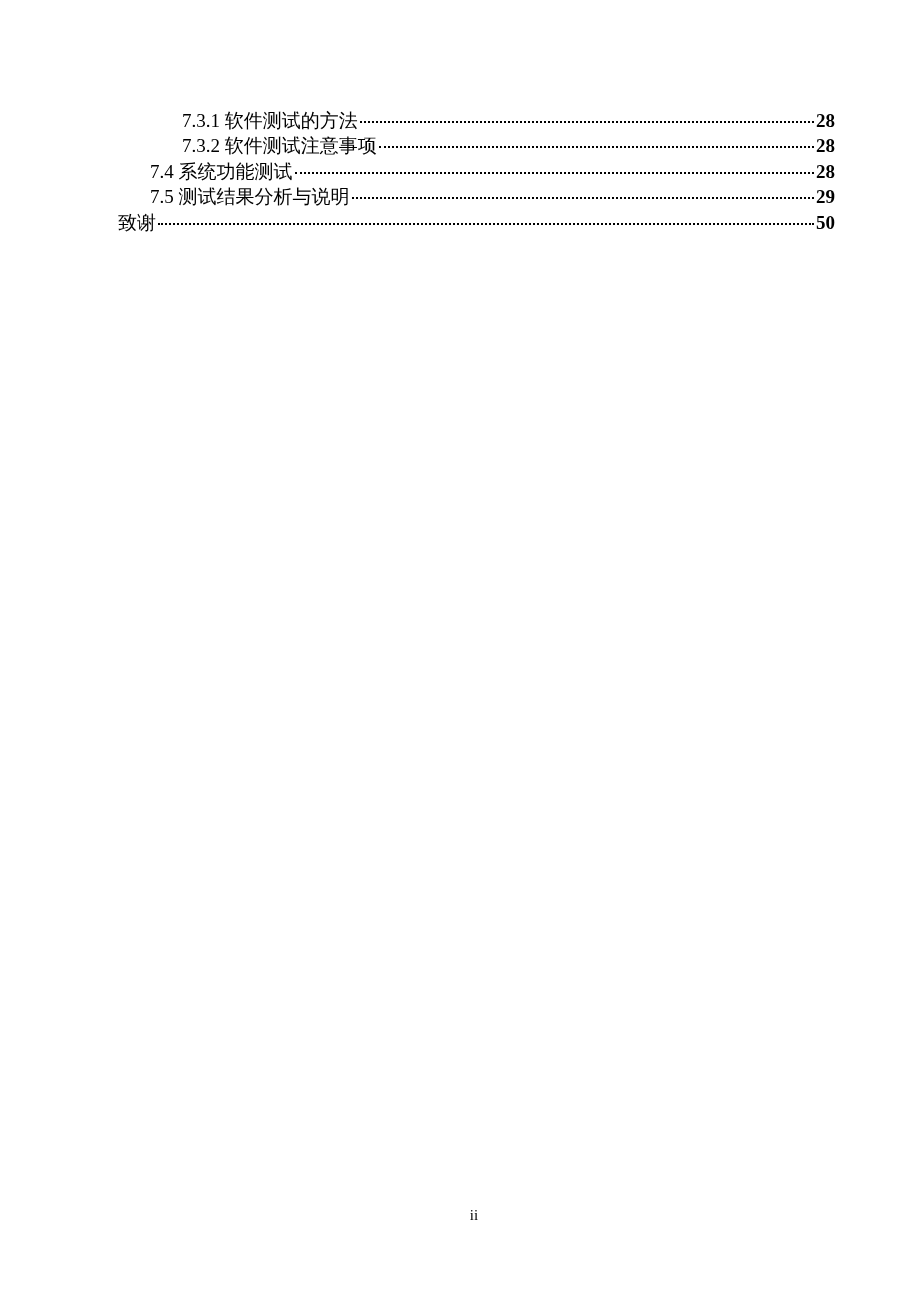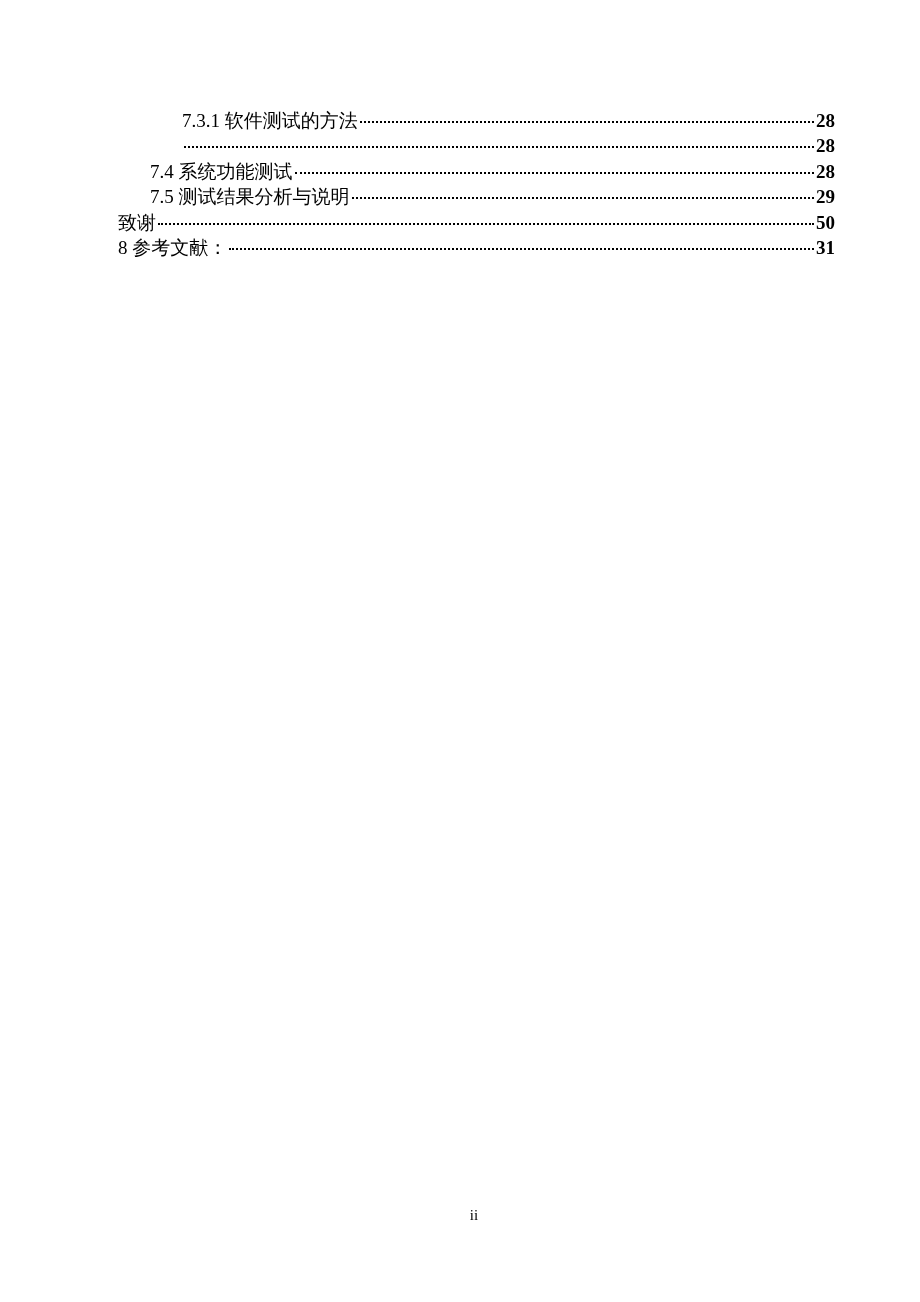--- a/index.html
+++ b/index.html
@@ -62,20 +62,21 @@
 <div class="page">
   <div class="toc">
 
     <div class="toc-entry indent-2">
       <span class="toc-title">7.3.1 软件测试的方法</span>
       <span class="toc-dots"></span>
       <span class="toc-page">28</span>
     </div>
 
     <div class="toc-entry indent-2">
+      <span class="toc-title">7.3.2 软件测试注意事项</span>
       <span class="toc-dots"></span>
       <span class="toc-page">28</span>
     </div>
 
     <div class="toc-entry indent-1">
       <span class="toc-title">7.4 系统功能测试</span>
       <span class="toc-dots"></span>
       <span class="toc-page">28</span>
     </div>
 
@@ -84,22 +85,17 @@
       <span class="toc-dots"></span>
       <span class="toc-page">29</span>
     </div>
 
     <div class="toc-entry indent-0">
       <span class="toc-title">致谢</span>
       <span class="toc-dots"></span>
       <span class="toc-page">50</span>
     </div>
 
-    <div class="toc-entry indent-0">
-      <span class="toc-title">8  参考文献：</span>
-      <span class="toc-dots"></span>
-      <span class="toc-page">31</span>
-    </div>
 
   </div>
 
   <div class="page-number">ii</div>
 </div>
 
 </body></html>

